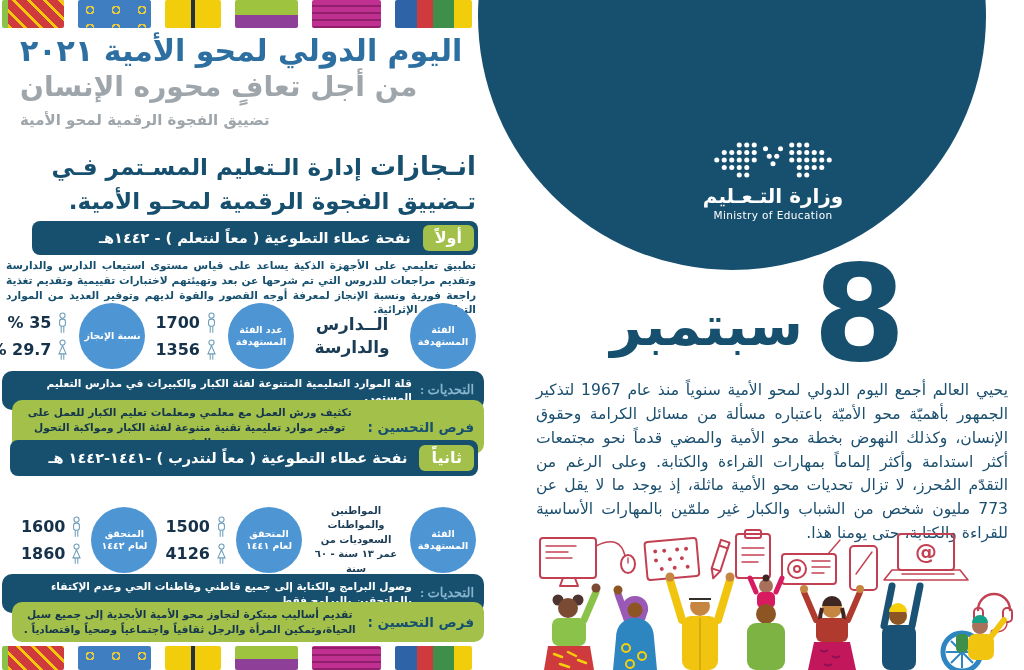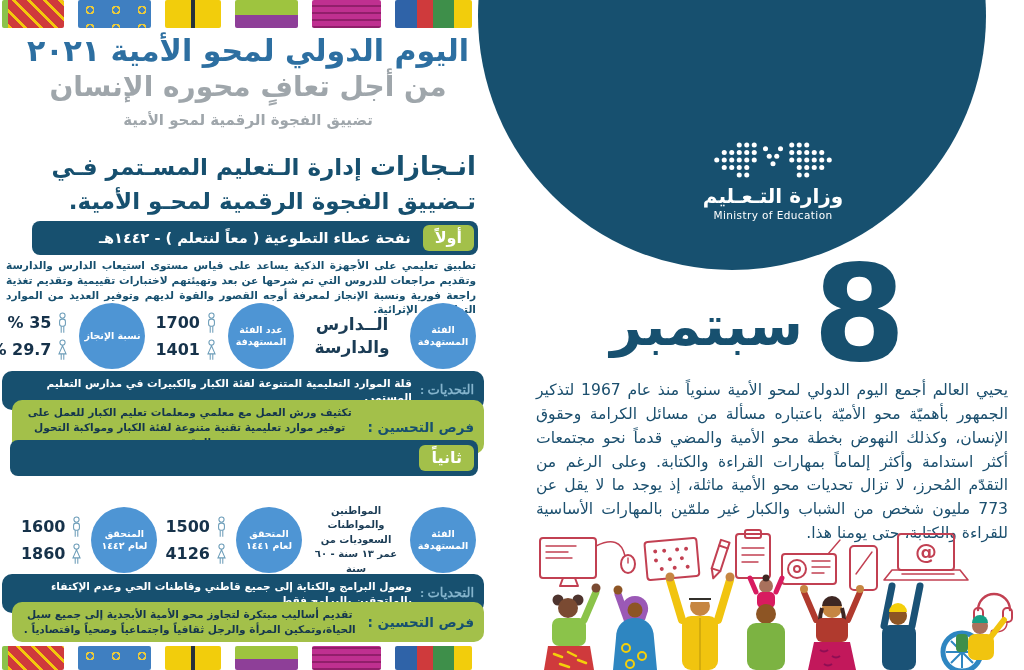--- a/index.html
+++ b/index.html
@@ -36,21 +36,21 @@
        background-image:radial-gradient(circle 5px at 12px 10px,transparent 2.6px,#e8c93e 2.7px 4.3px,transparent 4.4px);
        background-size:26px 18px;}
   .pb3{width:58px;background:#f2cd0c;
        background-image:linear-gradient(90deg,transparent 0 47%,#26323a 47% 53%,transparent 53%);}
   .pb4{width:66px;background:linear-gradient(180deg,#9ec43f 0 55%,#8e3f98 55% 100%);}
   .pb5{width:72px;background:#bf3090;
        background-image:repeating-linear-gradient(0deg,rgba(100,14,70,.5) 0 2px,transparent 2px 7px);}
   .pb6{width:80px;background:linear-gradient(90deg,#2f63a8 0 28%,#cf3a3c 28% 50%,#3e8f4a 50% 76%,#f2cd0c 76% 100%);}
 
   
-  .title-block{position:absolute;right:548px;left:20px;top:33px;direction:rtl;text-align:center;}
+  .title-block{position:absolute;right:548px;left:20px;top:33px;direction:rtl;text-align:left;}
   .t1{font-size:30px;font-weight:800;color:#2d6fa1;line-height:1.2;}
   .t2{font-size:28px;font-weight:700;color:#9fa6ab;line-height:1.25;}
   .t3{font-size:15px;font-weight:700;color:#9fa6ab;margin-top:7px;}
   .achv{position:absolute;right:548px;left:16px;top:148px;direction:rtl;text-align:right;
         color:#17506f;font-size:23px;font-weight:700;line-height:1.42;}
   .achv-lead{font-size:26px;font-weight:800;}
 
   .proj{position:absolute;right:546px;height:34px;background:#17506f;border-radius:8px;
         direction:rtl;display:flex;align-items:center;gap:12px;padding:0 4px;}
   .proj1{left:32px;top:221px;}
@@ -310,21 +310,21 @@
             <path d="M8 22v10M12 22v10"></path>
           </svg>
         <span class="num" dir="ltr">1700</span>
       </div>
       <div class="num-row">
         <svg class="picon" viewBox="0 0 20 34">
           <circle cx="10" cy="5.5" r="4"></circle>
             <path d="M10 10.5L15.5 23h-11z"></path>
             <path d="M8 23v9M12 23v9"></path>
           </svg>
-        <span class="num" dir="ltr">1401</span>
+        <span class="num" dir="ltr">1356</span>
       </div>
     </div>
     <div class="stat-circle">نسبة الإنجاز</div>
     <div class="num-pair">
       <div class="num-row">
         <svg class="picon" viewBox="0 0 20 34">
           <circle cx="10" cy="5.5" r="4"></circle>
             <rect x="5.5" y="11" width="9" height="11" rx="3.5"></rect>
             <path d="M8 22v10M12 22v10"></path>
           </svg>
@@ -345,20 +345,21 @@
     <span class="chal-lbl">التحديات :</span>
     <span class="chal-txt">قلة الموارد التعليمية المتنوعة لفئة الكبار والكبيرات في مدارس التعليم المستمر.</span>
   </div>
   <div class="improve improve1">
     <span class="imp-lbl">فرص التحسين :</span>
     <span class="imp-txt">تكثيف ورش العمل مع معلمي ومعلمات تعليم الكبار للعمل على توفير موارد تعليمية تقنية متنوعة لفئة الكبار ومواكبة التحول الرقمي.</span>
   </div>
 
   <div class="proj proj2">
     <span class="badge">ثانياً</span>
+    <span class="proj-txt">نفحة عطاء التطوعية ( معاً لنتدرب ) -١٤٤١-١٤٤٢ هـ</span>
   </div>
 
   <div class="stats stats2">
     <div class="stat-circle">الفئة المستهدفة</div>
     <div class="target-value tv2">المواطنين والمواطنات السعوديات من عمر ١٣ سنة - ٦٠ سنة</div>
     <div class="stat-circle">المتحقق لعام ١٤٤١</div>
     <div class="num-pair">
       <div class="num-row">
         <svg class="picon" viewBox="0 0 20 34">
           <circle cx="10" cy="5.5" r="4"></circle>

